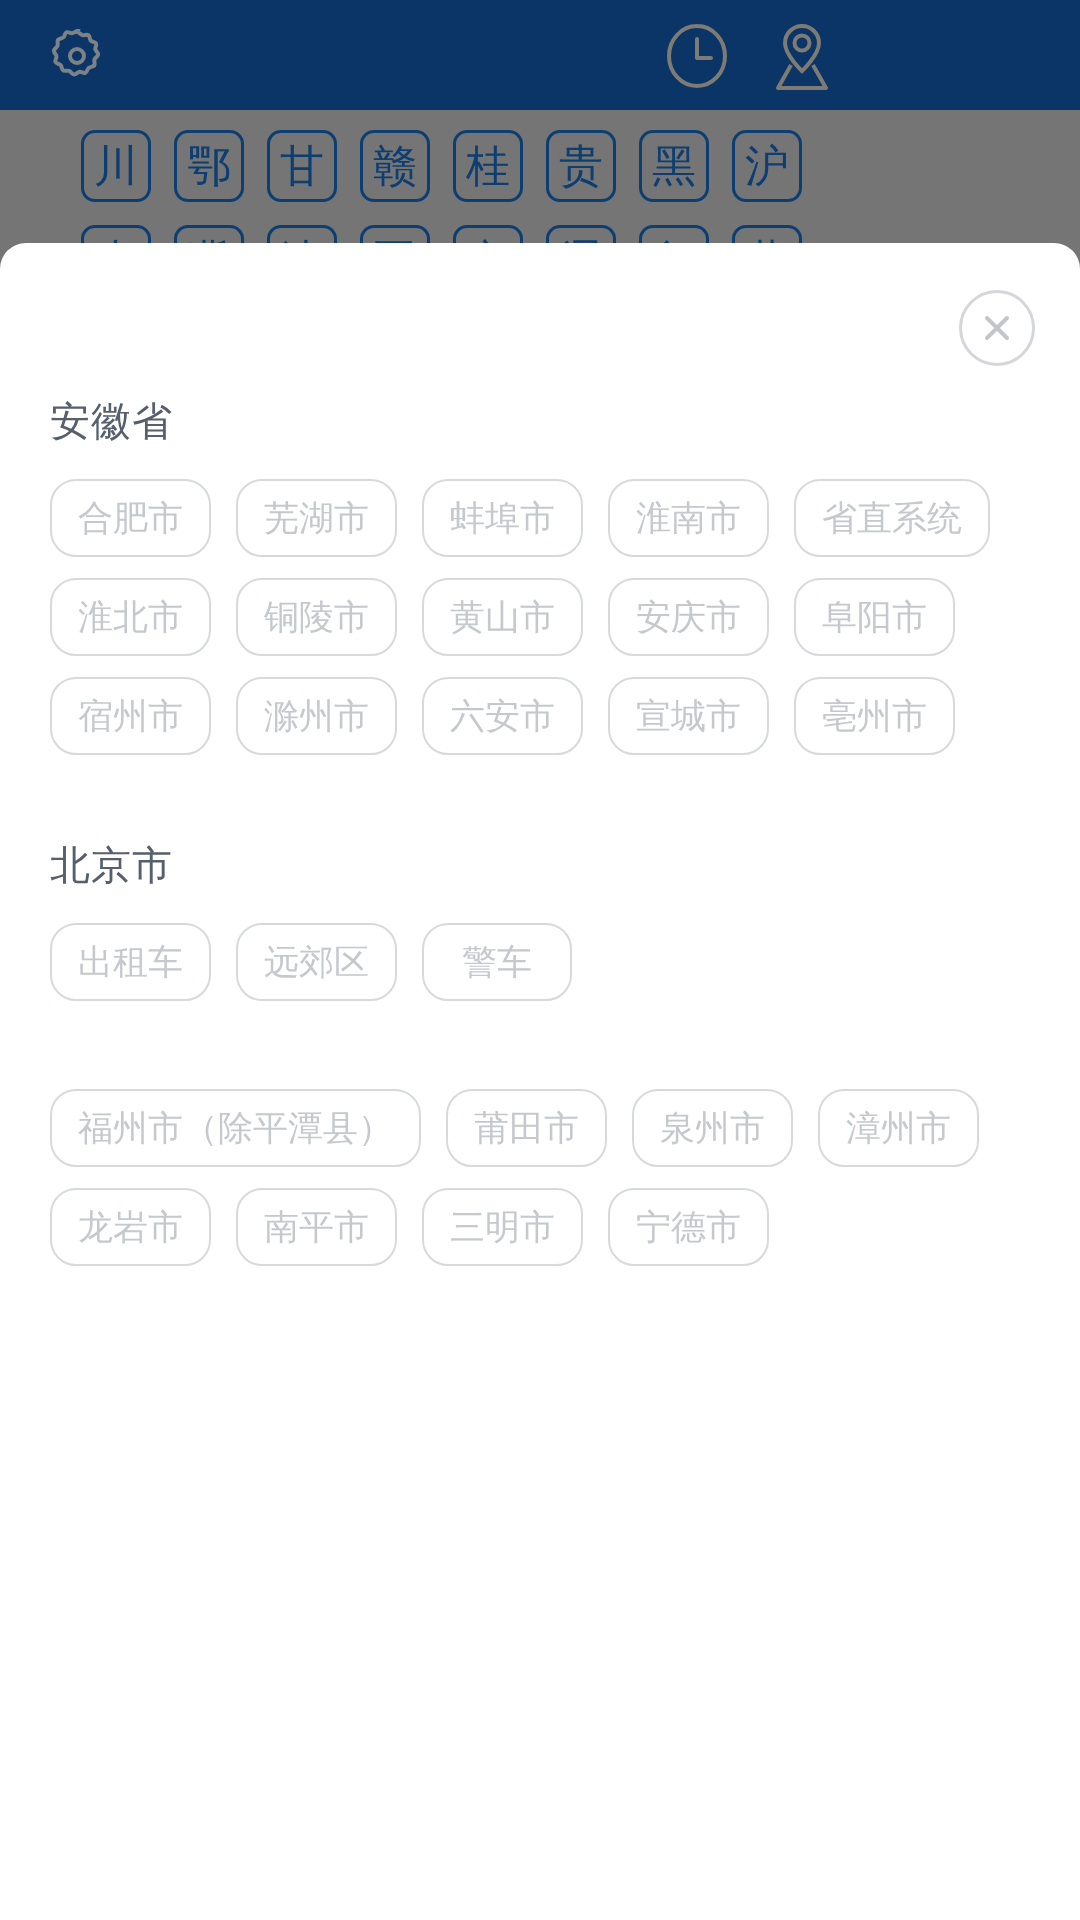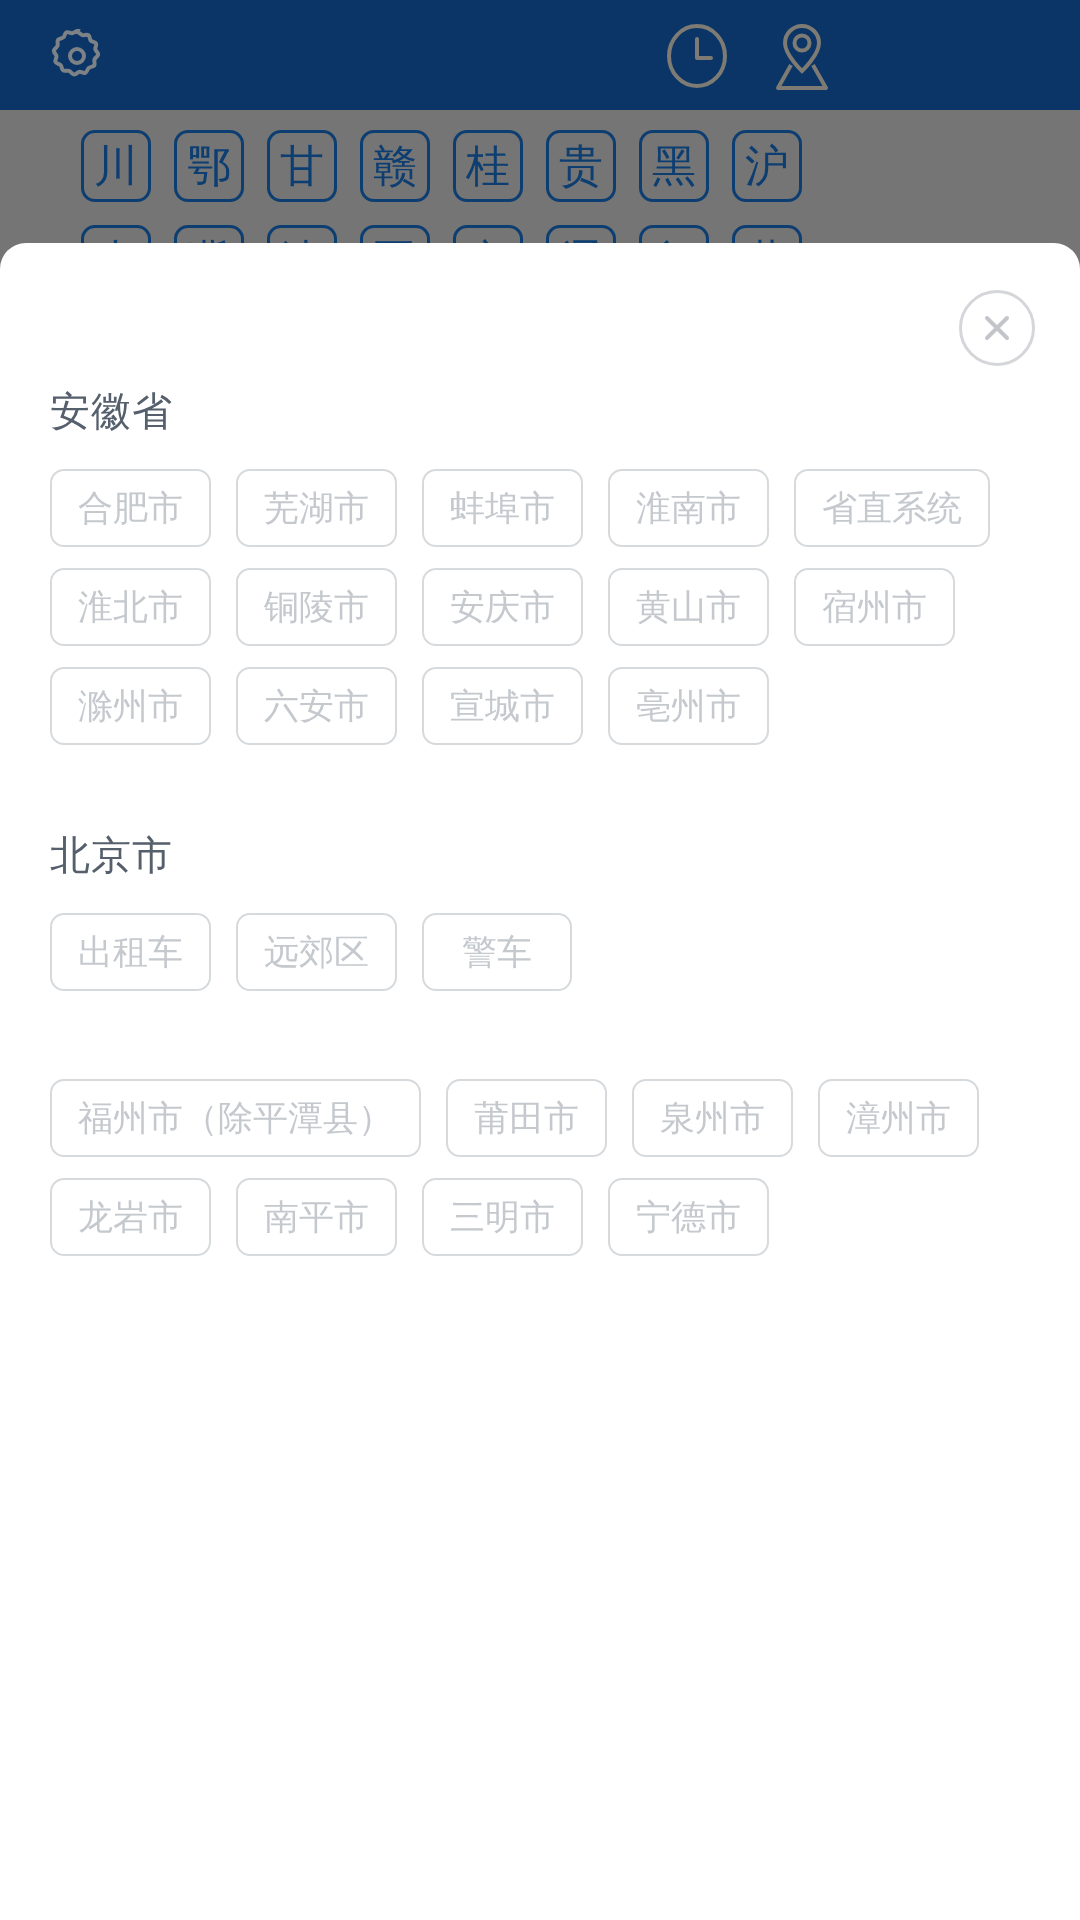--- a/index.html
+++ b/index.html
@@ -50,38 +50,38 @@
     position: absolute; right: 45px; top: 47px;
     width: 76px; height: 76px;
     border-radius: 50%;
     border: 3px solid #d4d6d9;
     background: #ffffff;
     display: flex; align-items: center; justify-content: center;
   }
   #close-button svg { display: block; }
 
   #sheet-body {
-    position: absolute; top: 146px; left: 0; width: 1080px;
+    position: absolute; top: 156px; left: 0; width: 1080px;
   }
   .province-group { padding: 0 50px; }
   .province-title {
     font-size: 40px; color: #56606d; letter-spacing: 1px;
     margin-bottom: 36px; line-height: 1.1;
   }
   .chip-wrap {
     display: flex; flex-wrap: wrap;
     gap: 21px 25px;
     max-width: 1000px;
   }
   .chip {
     height: 78px;
     min-width: 150px;
     padding: 12px 26px;
     border: 2px solid #d7dadd;
-    border-radius: 14px;
+    border-radius: 26px;
     display: flex; align-items: center; justify-content: center;
     font-size: 35px; color: #c5c9ce;
     background: #ffffff;
     white-space: nowrap;
   }
   .group-gap { height: 88px; }
 </style>
 </head>
 <body>
 
@@ -157,22 +157,23 @@
       <div class="province-group">
         <div class="province-title">安徽省</div>
         <div class="chip-wrap">
           <div class="chip">合肥市</div>
           <div class="chip">芜湖市</div>
           <div class="chip">蚌埠市</div>
           <div class="chip">淮南市</div>
           <div class="chip">省直系统</div>
           <div class="chip">淮北市</div>
           <div class="chip">铜陵市</div>
+          <div class="chip">黄山市</div>
           <div class="chip">安庆市</div>
-          <div class="chip">黄山市</div>
+          <div class="chip">阜阳市</div>
           <div class="chip">宿州市</div>
           <div class="chip">滁州市</div>
           <div class="chip">六安市</div>
           <div class="chip">宣城市</div>
           <div class="chip">亳州市</div>
         </div>
       </div>
       <div class="group-gap"></div>
       <div class="province-group">
         <div class="province-title">北京市</div>

